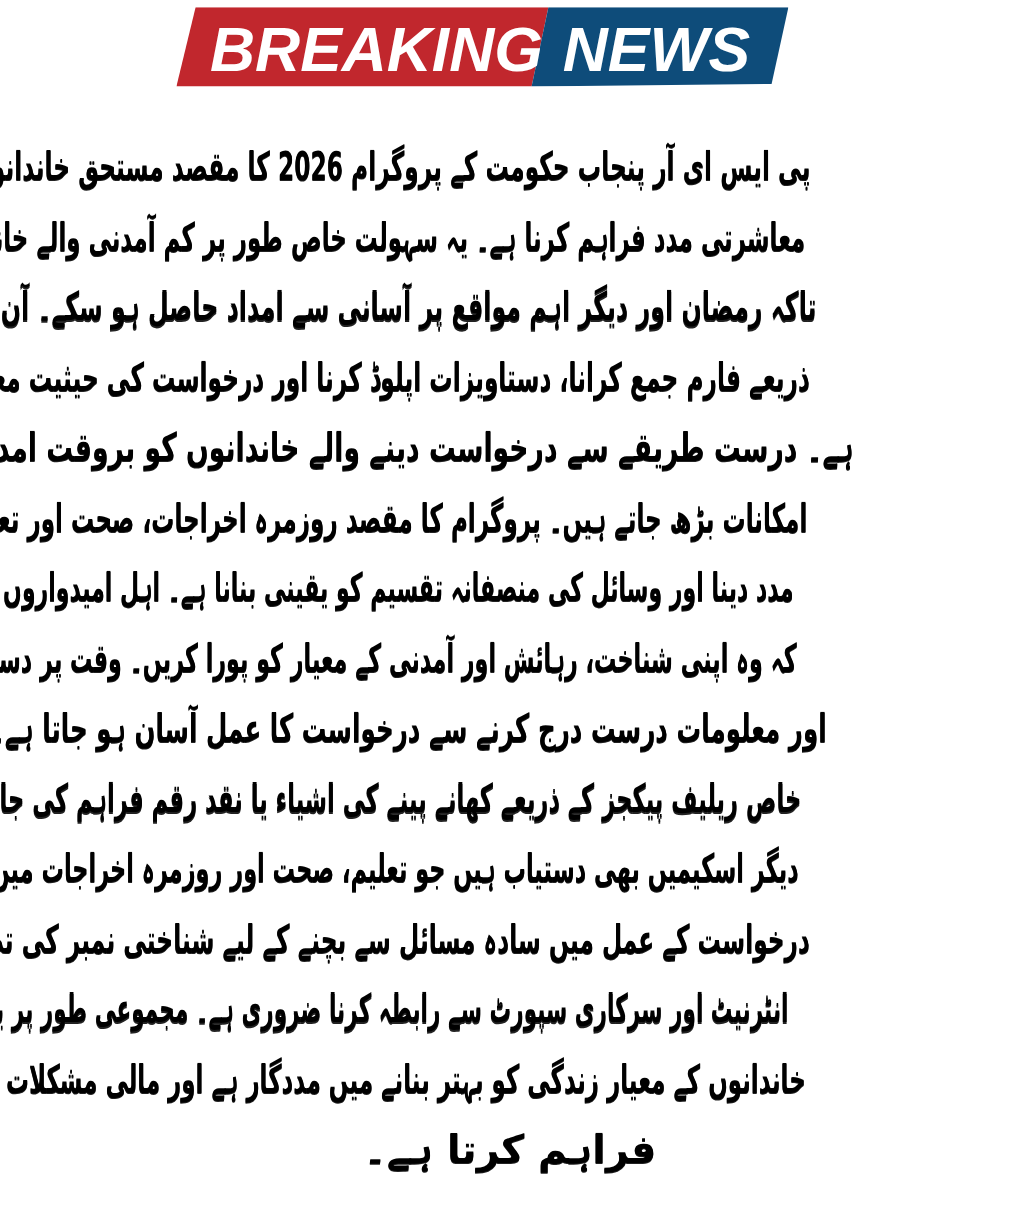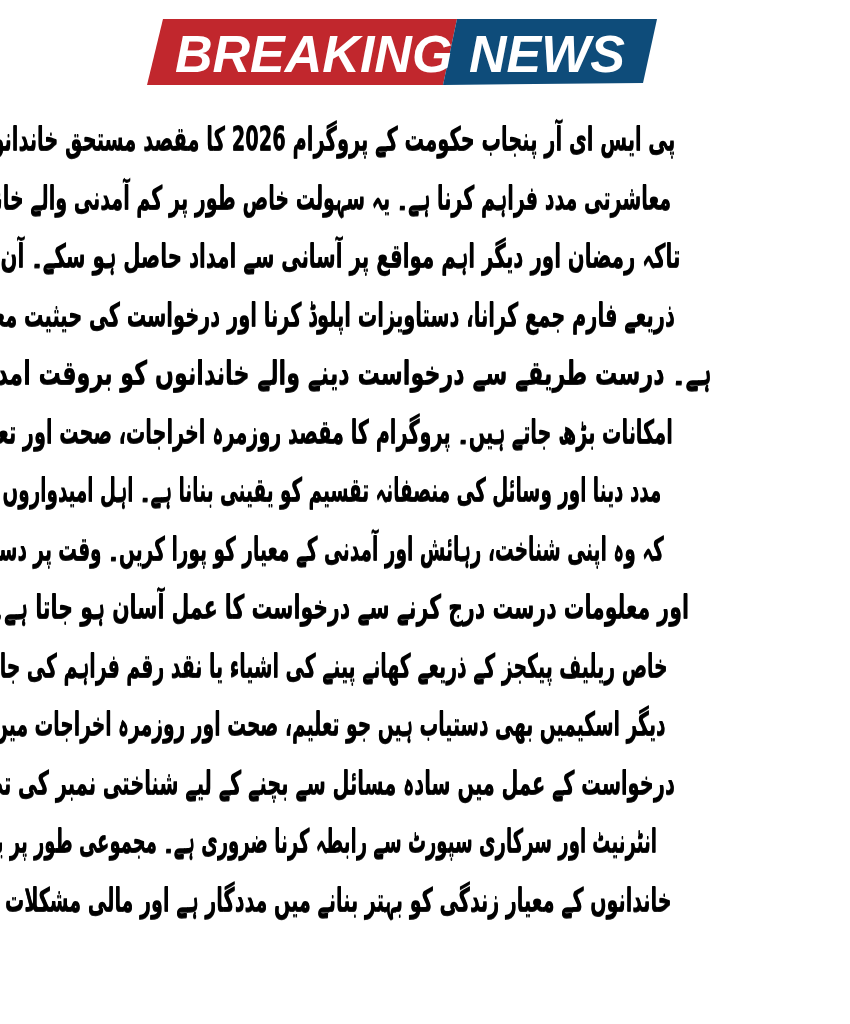--- a/index.html
+++ b/index.html
@@ -10,21 +10,21 @@
   body {
     width: 850px;
     height: 1024px;
     overflow: hidden;
     position: relative;
     font-family: "DejaVu Sans", sans-serif;
   }
   .banner {
     position: absolute;
     left: 147px;
-    top: 19px;
+    top: 6px;
     width: 510px;
     height: 78px;
   }
   .banner svg {
     display: block;
   }
   .banner-text {
     font-family: "Liberation Sans", sans-serif;
     font-weight: bold;
     font-style: italic;
@@ -70,13 +70,14 @@
   <span class="line" style="display: block; transform: scaleX(0.674); transform-origin: center center;">ہے۔ درست طریقے سے درخواست دینے والے خاندانوں کو بروقت امداد ملنے کے</span>
   <span class="line" style="display: block; transform: scaleX(0.583); transform-origin: center center;">امکانات بڑھ جاتے ہیں۔ پروگرام کا مقصد روزمرہ اخراجات، صحت اور تعلیم کے لیے مالی</span>
   <span class="line" style="display: block; transform: scaleX(0.556); transform-origin: center center;">مدد دینا اور وسائل کی منصفانہ تقسیم کو یقینی بنانا ہے۔ اہل امیدواروں کے لیے ضروری ہے</span>
   <span class="line" style="display: block; transform: scaleX(0.562); transform-origin: center center;">کہ وہ اپنی شناخت، رہائش اور آمدنی کے معیار کو پورا کریں۔ وقت پر دستاویزات تیار کرنے</span>
   <span class="line" style="display: block; transform: scaleX(0.621); transform-origin: center center;">اور معلومات درست درج کرنے سے درخواست کا عمل آسان ہو جاتا ہے۔ رمضان میں</span>
   <span class="line" style="display: block; transform: scaleX(0.571); transform-origin: center center;">خاص ریلیف پیکجز کے ذریعے کھانے پینے کی اشیاء یا نقد رقم فراہم کی جاتی ہے۔ سال بھر</span>
   <span class="line" style="display: block; transform: scaleX(0.566); transform-origin: center center;">دیگر اسکیمیں بھی دستیاب ہیں جو تعلیم، صحت اور روزمرہ اخراجات میں مدد کرتی ہیں۔</span>
   <span class="line" style="display: block; transform: scaleX(0.588); transform-origin: center center;">درخواست کے عمل میں سادہ مسائل سے بچنے کے لیے شناختی نمبر کی تصدیق، مستحکم</span>
   <span class="line" style="display: block; transform: scaleX(0.546); transform-origin: center center;">انٹرنیٹ اور سرکاری سپورٹ سے رابطہ کرنا ضروری ہے۔ مجموعی طور پر یہ پروگرام مستحق</span>
   <span class="line" style="display: block; transform: scaleX(0.58); transform-origin: center center;">خاندانوں کے معیار زندگی کو بہتر بنانے میں مددگار ہے اور مالی مشکلات کے دوران سہارا</span>
+  <span class="line">فراہم کرتا ہے۔</span>
 </div>
 
 </body></html>

